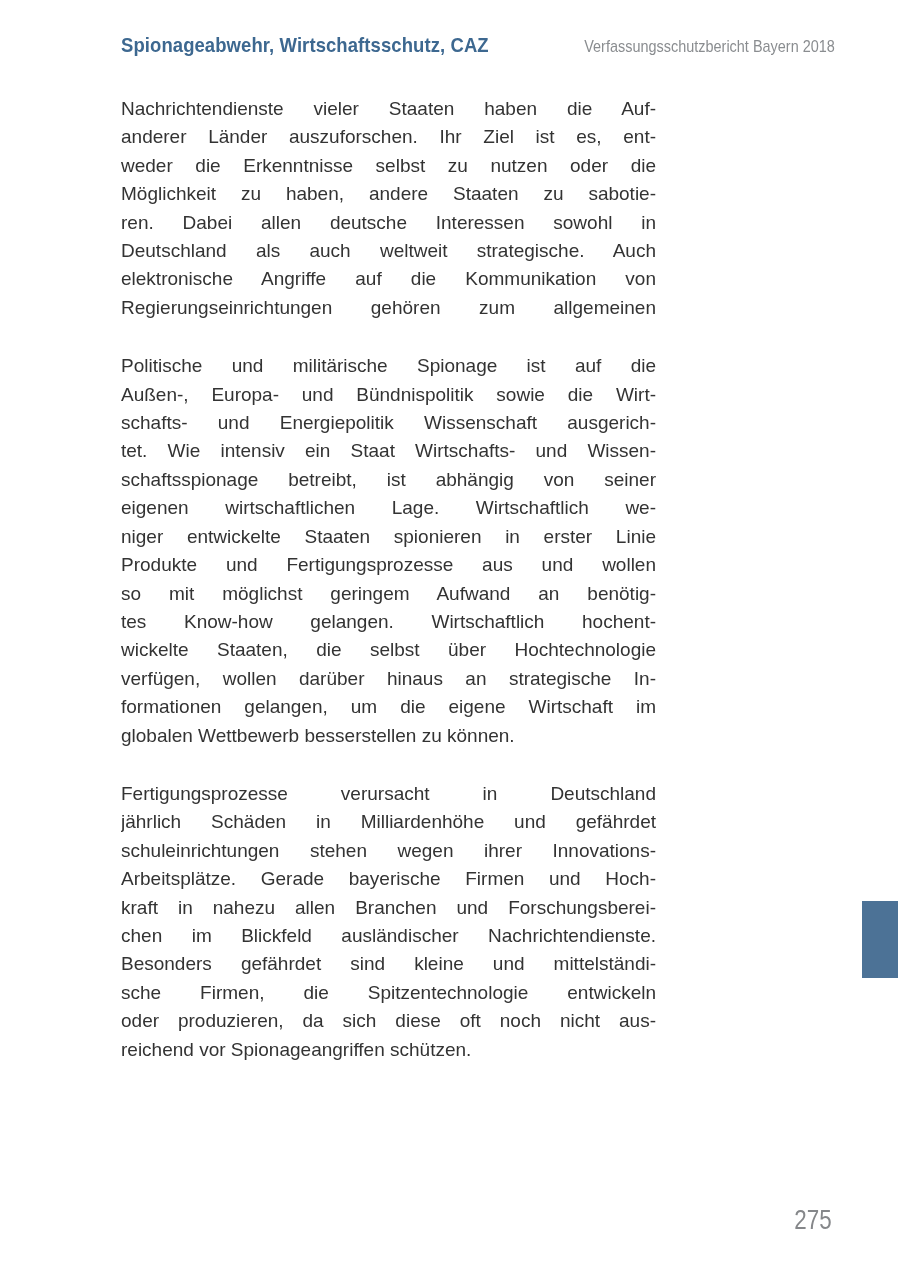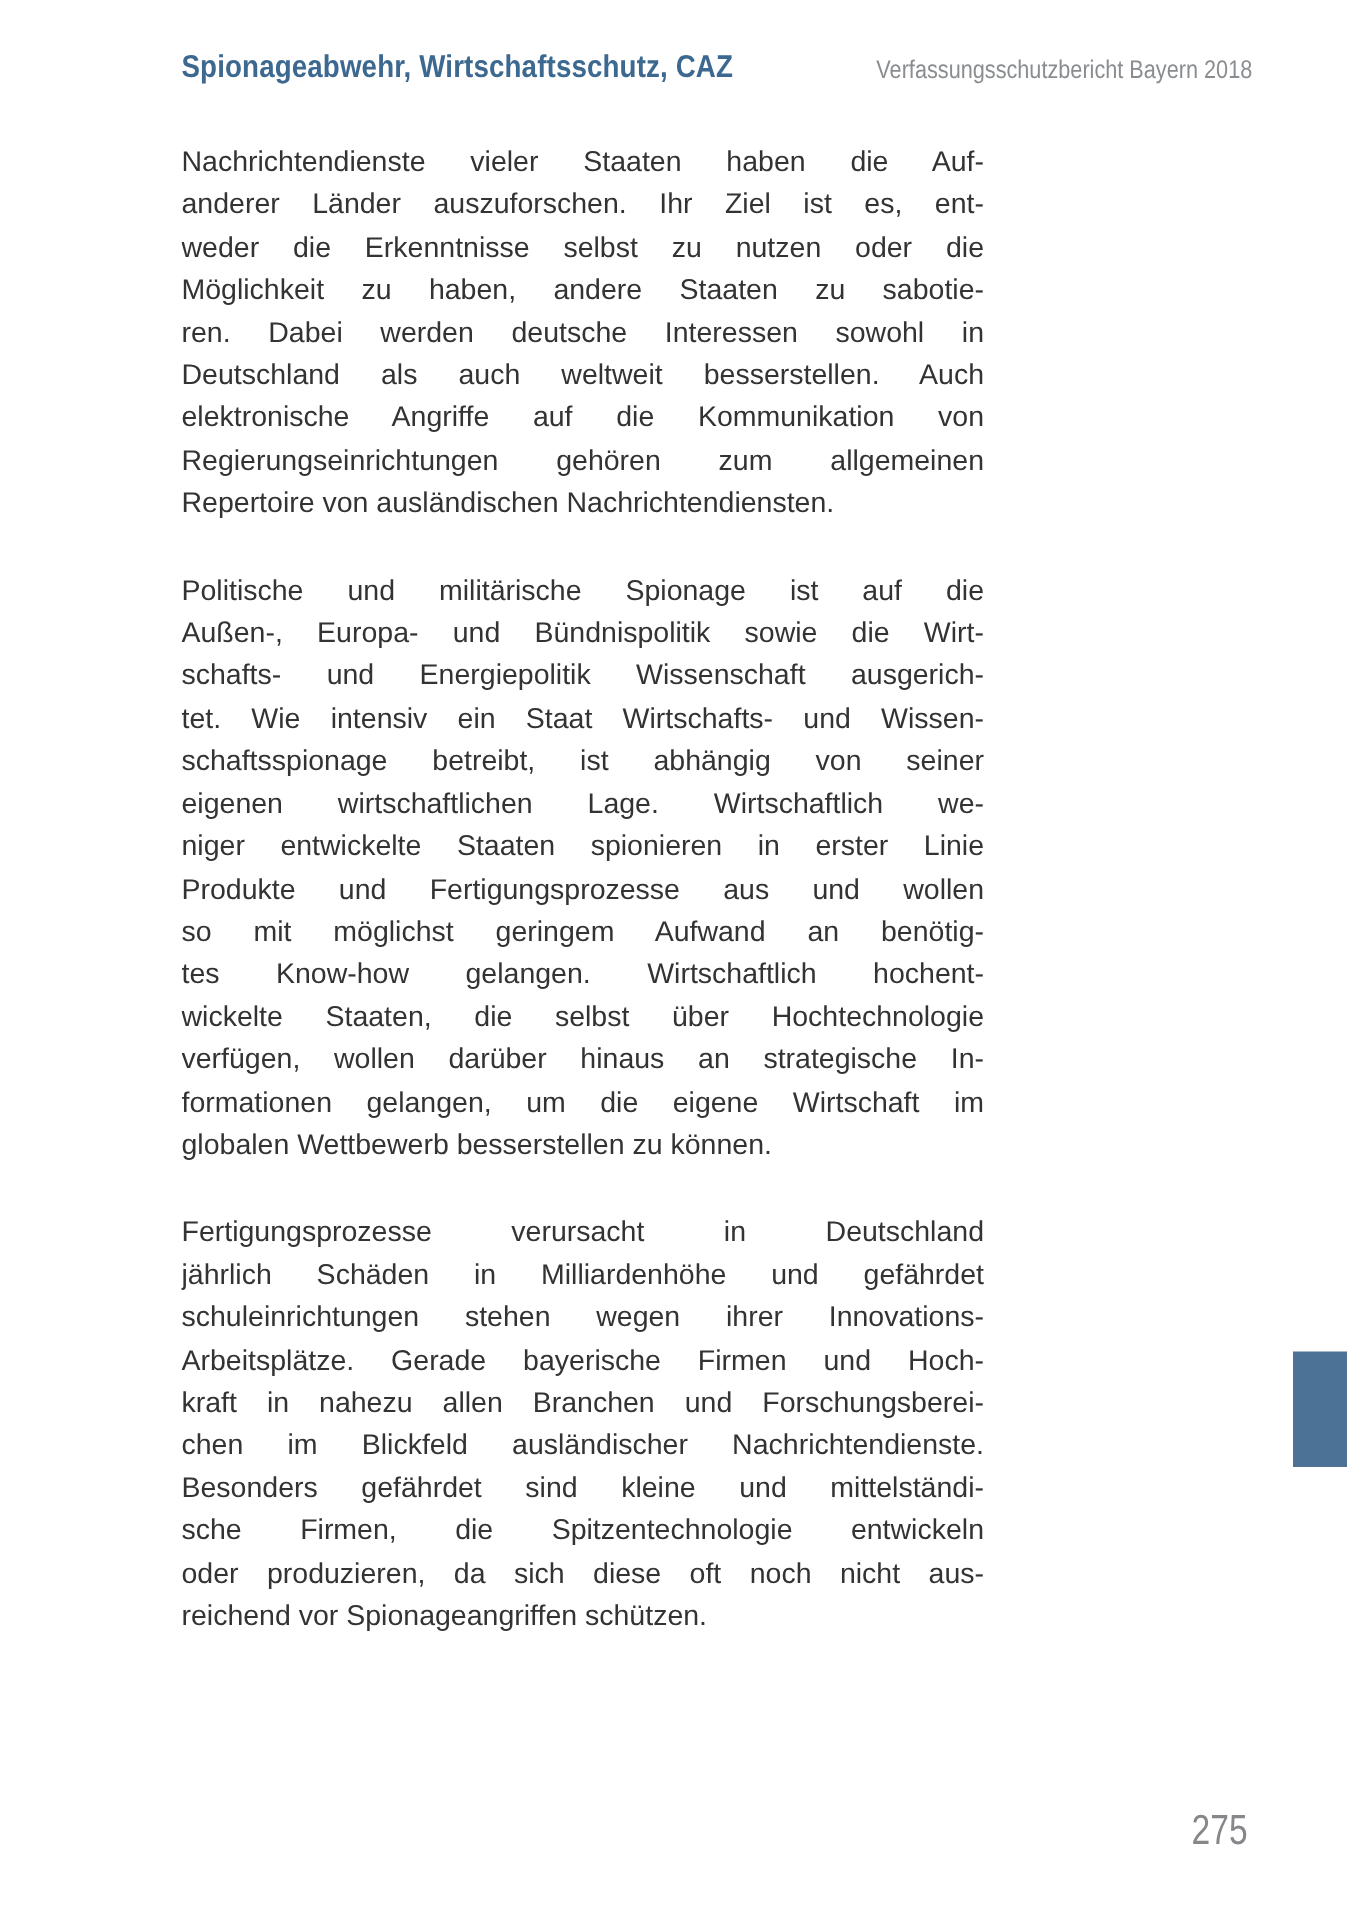--- a/index.html
+++ b/index.html
@@ -95,25 +95,24 @@
   <div class="section-title">Spionageabwehr, Wirtschaftsschutz, CAZ</div>
 
   <div class="report-title">Verfassungsschutzbericht Bayern 2018</div>
 
   <div class="article-body">
       <div class="para">
         <div class="line">Nachrichtendienste vieler Staaten haben die Auf-</div>
         <div class="line">anderer Länder auszuforschen. Ihr Ziel ist es, ent-</div>
         <div class="line">weder die Erkenntnisse selbst zu nutzen oder die</div>
         <div class="line">Möglichkeit zu haben, andere Staaten zu sabotie-</div>
-        <div class="line">ren. Dabei werden deutsche Interessen sowohl in</div>
-        <div class="line">Deutschland als auch weltweit besserstellen. Auch</div>
+        <div class="line">ren. Dabei allen deutsche Interessen sowohl in</div>
+        <div class="line">Deutschland als auch weltweit strategische. Auch</div>
         <div class="line">elektronische Angriffe auf die Kommunikation von</div>
         <div class="line">Regierungseinrichtungen gehören zum allgemeinen</div>
-        <div class="line last-line">Repertoire von ausländischen Nachrichtendiensten.</div>
       </div>
       <div class="para">
         <div class="line">Politische und militärische Spionage ist auf die</div>
         <div class="line">Außen-, Europa- und Bündnispolitik sowie die Wirt-</div>
         <div class="line">schafts- und Energiepolitik Wissenschaft ausgerich-</div>
         <div class="line">tet. Wie intensiv ein Staat Wirtschafts- und Wissen-</div>
         <div class="line">schaftsspionage betreibt, ist abhängig von seiner</div>
         <div class="line">eigenen wirtschaftlichen Lage. Wirtschaftlich we-</div>
         <div class="line">niger entwickelte Staaten spionieren in erster Linie</div>
         <div class="line">Produkte und Fertigungsprozesse aus und wollen</div>

